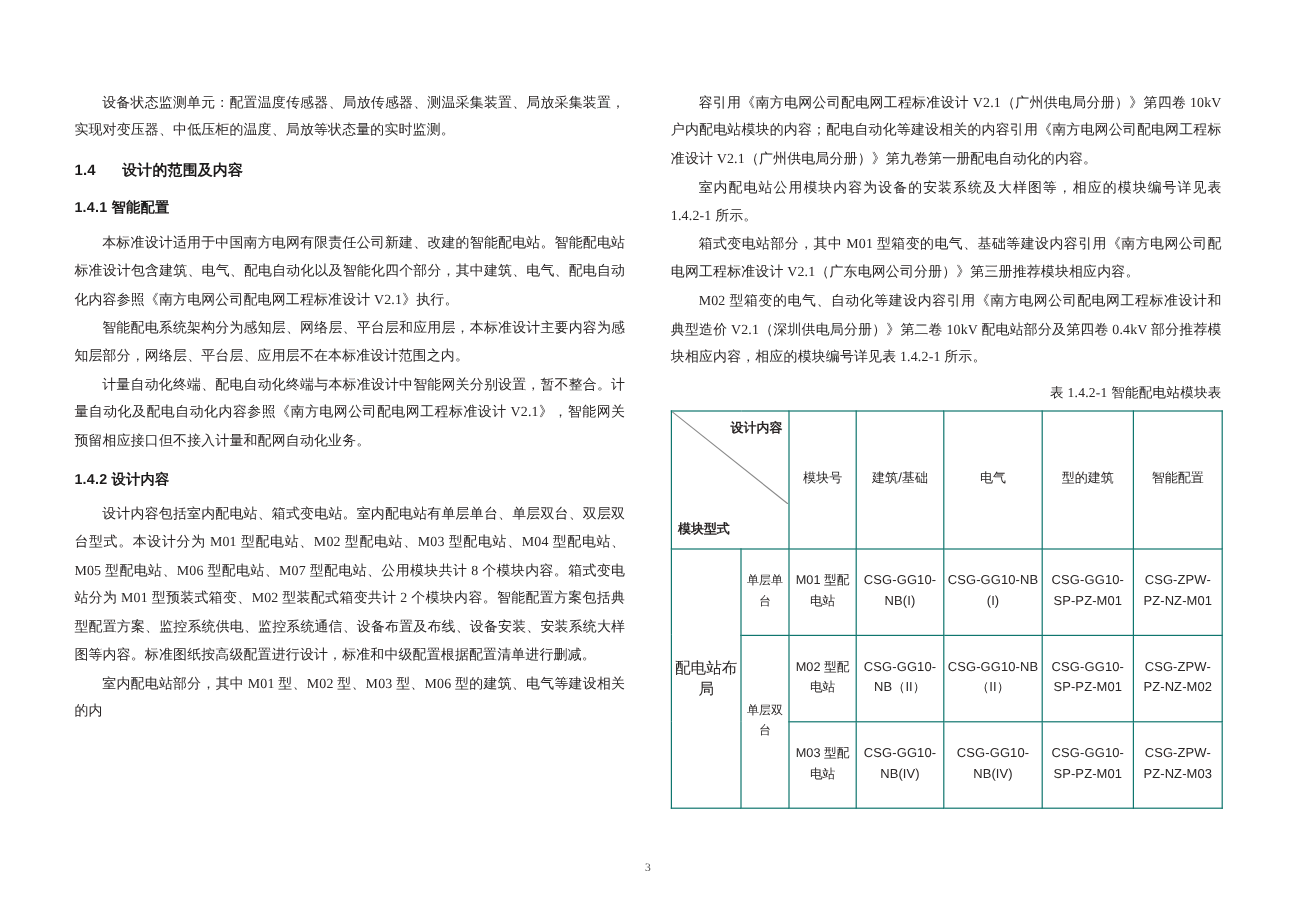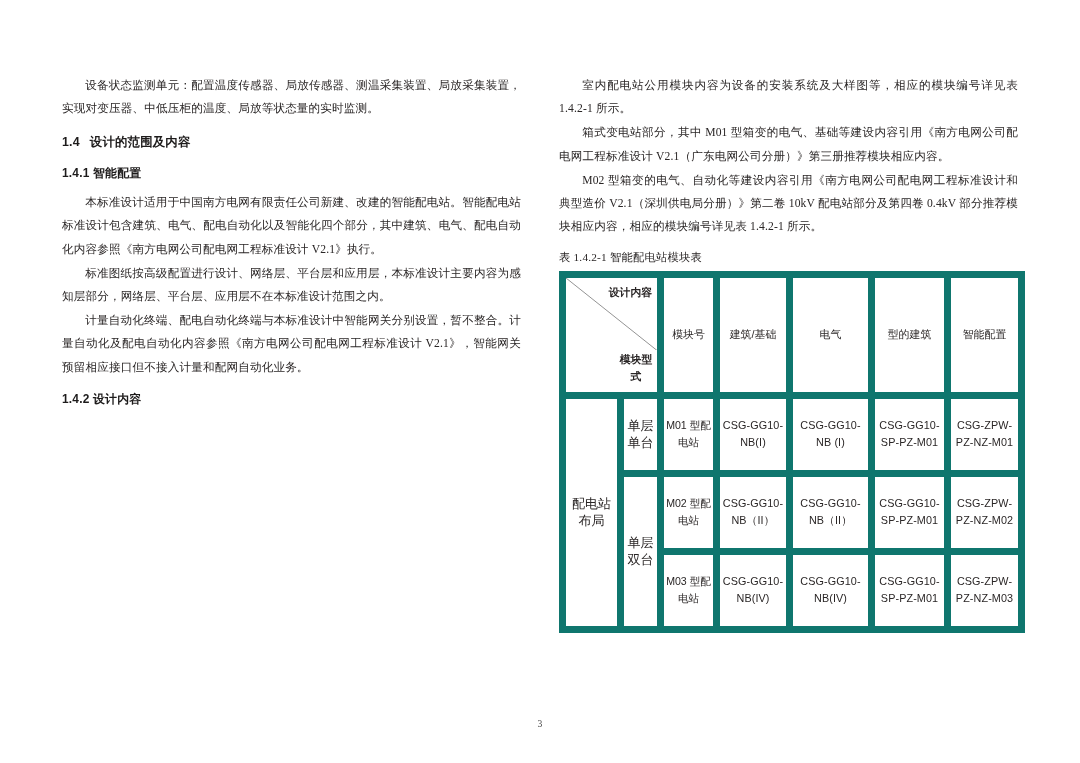--- a/index.html
+++ b/index.html
@@ -53,52 +53,52 @@
   h2.h-lvl2 {
     margin: 11px 0 9px 0;
     font-size: 12.4px;
     line-height: 21px;
     font-weight: bold;
     font-family: "Liberation Sans", "DejaVu Sans", sans-serif;
     letter-spacing: 0.2px;
     color: #1d1b1b;
   }
   h2.h-lvl2 .numpart {
-    margin-right: 10px;
+    margin-right: 22px;
   }
 
   h3.h-lvl3 {
     margin: 10px 0 7px 0;
     font-size: 11.9px;
     line-height: 21px;
     font-weight: bold;
     font-family: "Liberation Sans", "DejaVu Sans", sans-serif;
     letter-spacing: 0.2px;
     color: #1d1b1b;
   }
 
   .table-caption {
     margin: 9px 0 5px 0;
-    text-align: left;
+    text-align: right;
     font-size: 11.3px;
     line-height: 18px;
     color: #2a2626;
     letter-spacing: 0.2px;
   }
 
   table.module-table {
     border-collapse: collapse;
     width: 459px;
     table-layout: fixed;
     font-size: 10.6px;
     color: #2a2626;
   }
   table.module-table td,
   table.module-table th {
-    border: 7px solid #0f766e;
+    border: 1px solid #0f766e;
     padding: 18px 2px;
     text-align: center;
     vertical-align: middle;
     font-weight: normal;
     line-height: 17.5px;
     word-break: break-word;
   }
 
   
   td.corner {
@@ -120,39 +120,38 @@
     font-size: 10.8px;
     font-family: "Liberation Sans", "DejaVu Sans", sans-serif;
   }
   td.corner .lbl-row {
     position: absolute;
     left: 5px;
     bottom: 6px;
     font-weight: bold;
     font-size: 10.8px;
     font-family: "Liberation Sans", "DejaVu Sans", sans-serif;
-    margin-left: 44px;
   }
 
   th.colhead {
     font-weight: bold;
     font-size: 10.9px;
     font-family: "Liberation Sans", "DejaVu Sans", sans-serif;
     height: 78px;
   }
 
   td.rowgroup {
     font-weight: bold;
     font-family: "Liberation Sans", "DejaVu Sans", sans-serif;
     font-size: 13px;
   }
   td.subgroup {
     font-weight: bold;
     font-family: "Liberation Sans", "DejaVu Sans", sans-serif;
-    font-size: 13px;
+    font-size: 10px;
   }
   td.modname {
     font-weight: bold;
     font-family: "Liberation Sans", "DejaVu Sans", sans-serif;
     font-size: 10.6px;
   }
   td.code {
     font-family: Liberation Sans, sans-serif;
     font-size: 10.8px;
     letter-spacing: 0.1px;
@@ -181,30 +180,33 @@
       <p class="para">设备状态监测单元：配置温度传感器、局放传感器、测温采集装置、局放采集装置，实现对变压器、中低压柜的温度、局放等状态量的实时监测。</p>
 
 
       <h2 class="h-lvl2">
         <span class="numpart">1.4</span><span>设计的范围及内容</span>
       </h2>
 
       <h3 class="h-lvl3">1.4.1 智能配置</h3>
 
       <p class="para">本标准设计适用于中国南方电网有限责任公司新建、改建的智能配电站。智能配电站标准设计包含建筑、电气、配电自动化以及智能化四个部分，其中建筑、电气、配电自动化内容参照《南方电网公司配电网工程标准设计 V2.1》执行。</p>
-      <p class="para">标准图纸按高级配置进行设计、网络层、平台层和应用层，本标准设计主要内容为感知层部分，网络层、平台层、应用层不在本标准设计范围之内。</p>
+      <p class="para">智能配电系统架构分为感知层、网络层、平台层和应用层，本标准设计主要内容为感知层部分，网络层、平台层、应用层不在本标准设计范围之内。</p>
       <p class="para">计量自动化终端、配电自动化终端与本标准设计中智能网关分别设置，暂不整合。计量自动化及配电自动化内容参照《南方电网公司配电网工程标准设计 V2.1》，智能网关预留相应接口但不接入计量和配网自动化业务。</p>
 
       <h3 class="h-lvl3">1.4.2 设计内容</h3>
 
+      <p class="para">设计内容包括室内配电站、箱式变电站。室内配电站有单层单台、单层双台、双层双台型式。本设计分为 M01 型配电站、M02 型配电站、M03 型配电站、M04 型配电站、M05 型配电站、M06 型配电站、M07 型配电站、公用模块共计 8 个模块内容。箱式变电站分为 M01 型预装式箱变、M02 型装配式箱变共计 2 个模块内容。智能配置方案包括典型配置方案、监控系统供电、监控系统通信、设备布置及布线、设备安装、安装系统大样图等内容。标准图纸按高级配置进行设计，标准和中级配置根据配置清单进行删减。</p>
+      <p class="para">室内配电站部分，其中 M01 型、M02 型、M03 型、M06 型的建筑、电气等建设相关的内</p>
 
     </div>
 
     <div class="col">
 
+      <p class="para">容引用《南方电网公司配电网工程标准设计 V2.1（广州供电局分册）》第四卷 10kV 户内配电站模块的内容；配电自动化等建设相关的内容引用《南方电网公司配电网工程标准设计 V2.1（广州供电局分册）》第九卷第一册配电自动化的内容。</p>
       <p class="para">室内配电站公用模块内容为设备的安装系统及大样图等，相应的模块编号详见表 1.4.2-1 所示。</p>
       <p class="para">箱式变电站部分，其中 M01 型箱变的电气、基础等建设内容引用《南方电网公司配电网工程标准设计 V2.1（广东电网公司分册）》第三册推荐模块相应内容。</p>
       <p class="para">M02 型箱变的电气、自动化等建设内容引用《南方电网公司配电网工程标准设计和典型造价 V2.1（深圳供电局分册）》第二卷 10kV 配电站部分及第四卷 0.4kV 部分推荐模块相应内容，相应的模块编号详见表 1.4.2-1 所示。</p>
 
       <div class="table-caption">表 1.4.2-1 智能配电站模块表</div>
 
       <table class="module-table">
         <colgroup>
           <col style="width:58px">
           <col style="width:40px">

